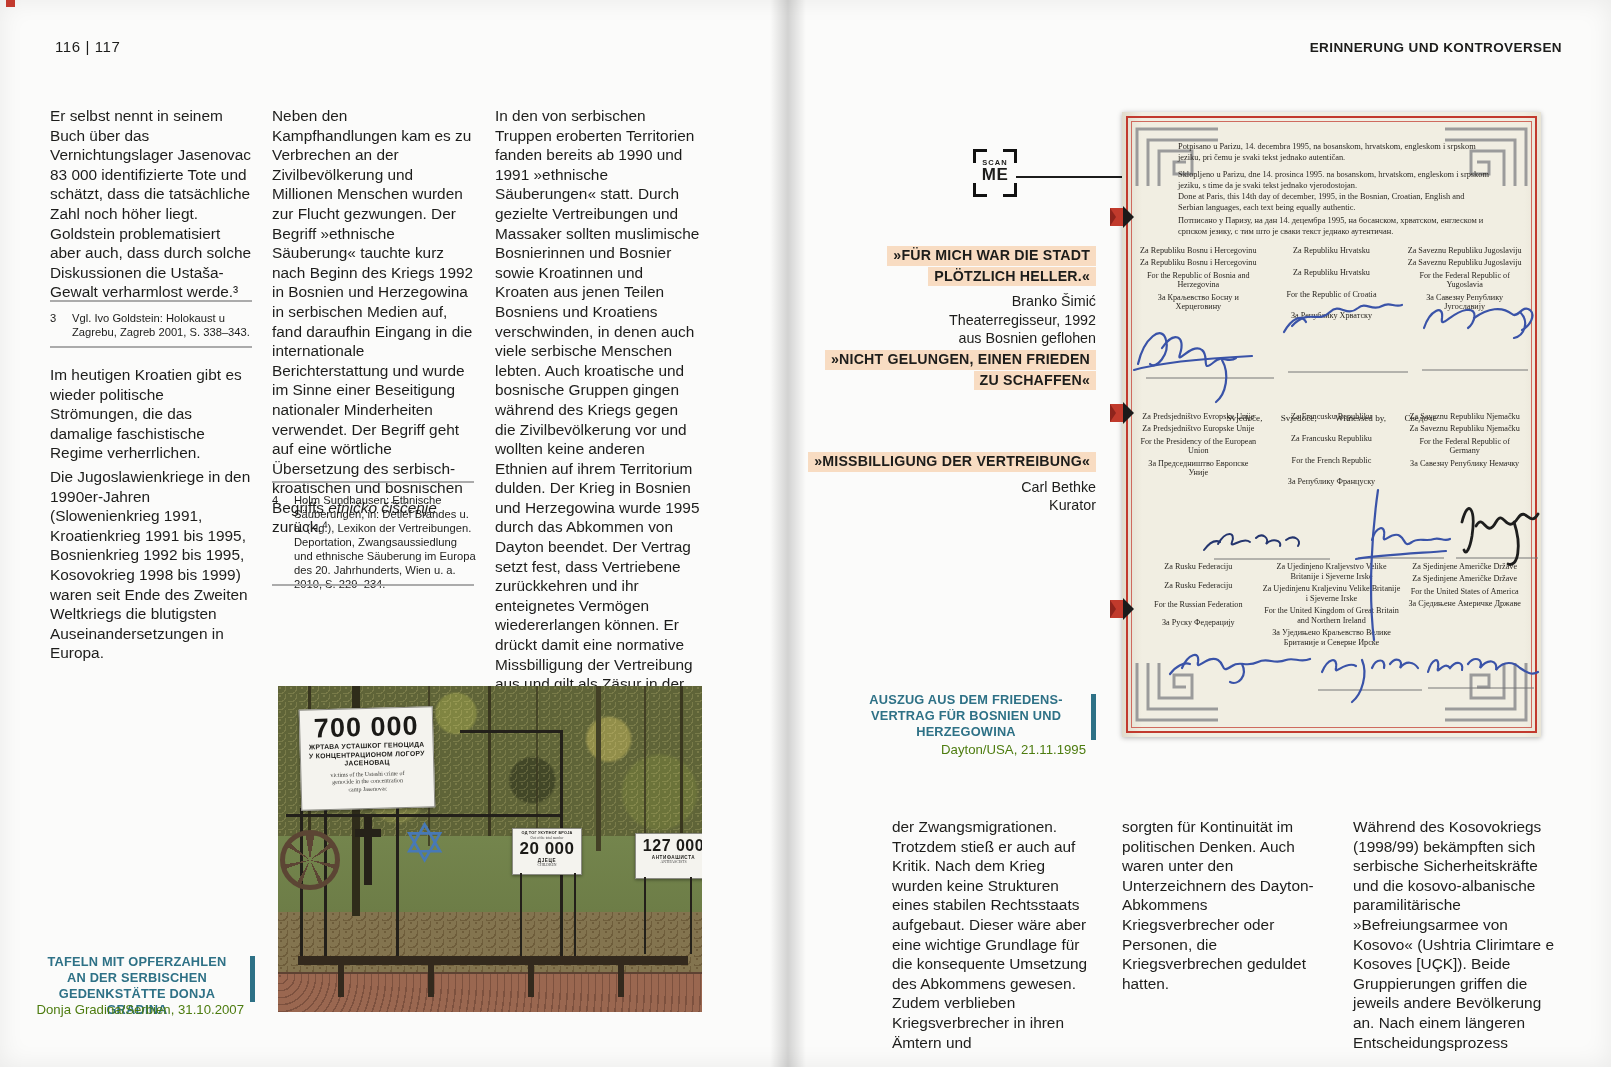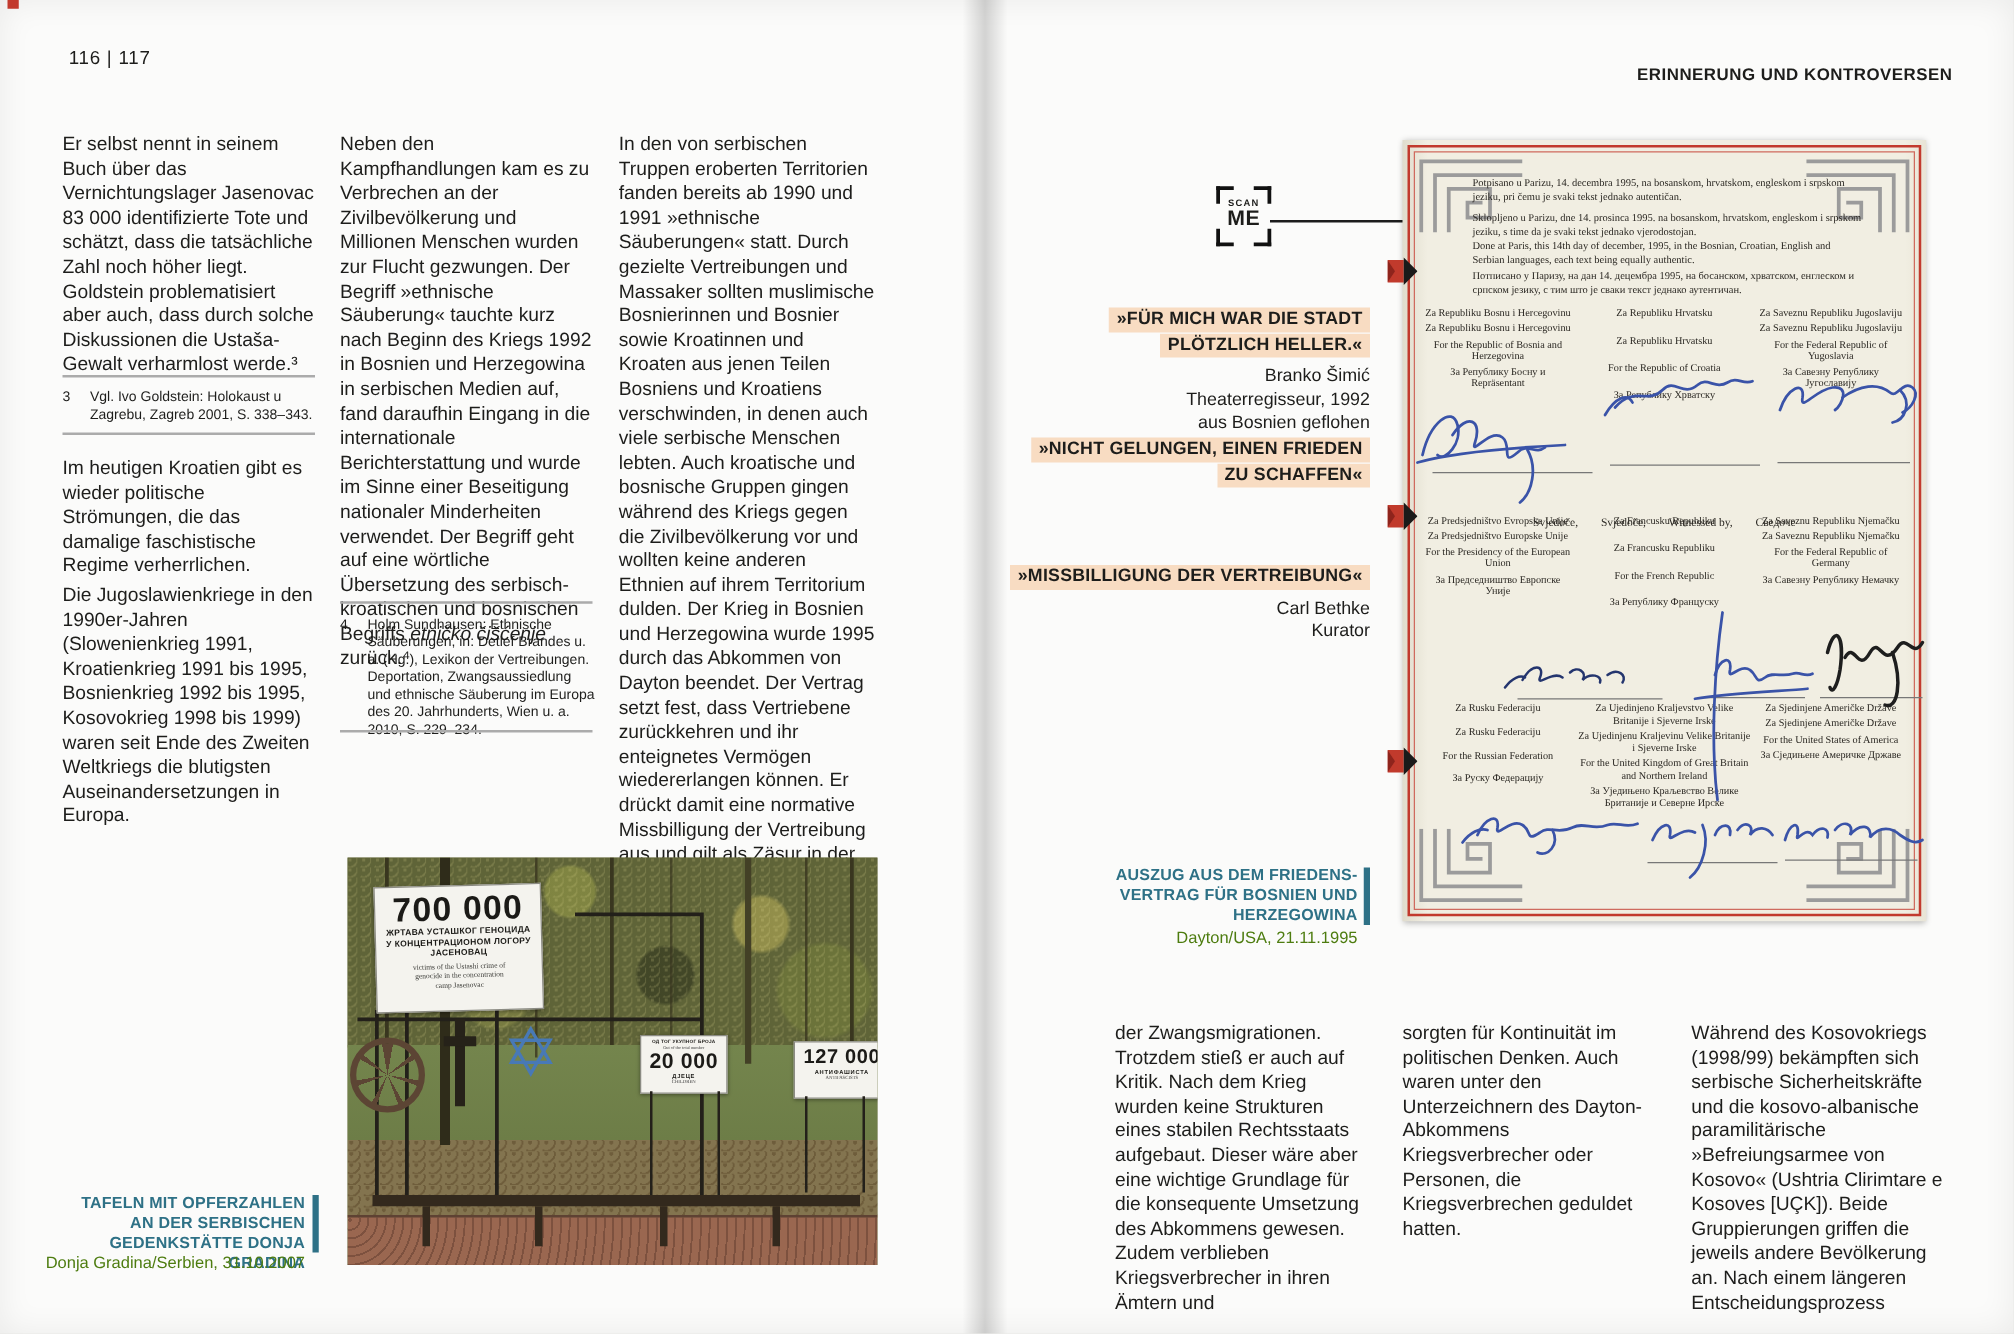--- a/index.html
+++ b/index.html
@@ -3,30 +3,30 @@
 <meta charset="utf-8">
 <style>
   html,body{margin:0;padding:0;background:#e9e9e7;}
   #spread{position:relative;width:1611px;height:1067px;background:#fbfbfa;overflow:hidden;
           font-family:"Liberation Sans",sans-serif;color:#1d1d1b;box-shadow:inset 0 0 26px rgba(0,0,0,.07);}
   
   .gutter{position:absolute;left:770px;top:0;width:36px;height:100%;
           background:linear-gradient(to right,rgba(0,0,0,0),rgba(0,0,0,.16) 50%,rgba(0,0,0,0));}
   .red-notch{position:absolute;left:6px;top:0;width:9px;height:7px;background:#c23a2e;}
   .pagenum{position:absolute;left:55px;top:38px;font-size:15px;letter-spacing:.6px;}
-  .runhead{position:absolute;right:49px;top:40px;font-size:13.5px;font-weight:bold;letter-spacing:.4px;margin-top:12px;}
+  .runhead{position:absolute;right:49px;top:40px;font-size:13.5px;font-weight:bold;letter-spacing:.4px;}
   .rule{position:absolute;height:1.5px;background:#ababab;width:202px;}
   .bodycol{position:absolute;width:204px;font-size:15.4px;line-height:19.6px;}
   .bodycol p{margin:0;}
   .fn{position:absolute;width:204px;font-size:11.2px;line-height:14px;display:flex;}
   .fn .num{width:22px;flex:none;}
   .fn .txt{flex:1;}
   em.serb{font-style:italic;}
   
-  .cap{position:absolute;text-align:right;}
+  .cap{position:absolute;text-align:center;}
   .cap .cl{font-size:12.8px;font-weight:bold;line-height:16px;color:#2e7186;letter-spacing:.2px;}
   .cap-date{position:absolute;text-align:right;font-size:13.2px;color:#4d7c0f;}
   .capbar{position:absolute;width:4.5px;background:#2e7186;}
   
   .photo{position:absolute;left:278px;top:686px;width:424px;height:326px;overflow:hidden;background:#6a6f3e;}
   .ph-trees{position:absolute;left:0;top:0;width:100%;height:152px;background-color:#5f6438;
     background-image:
       radial-gradient(circle at 15% 30%,rgba(201,188,85,.55) 0 5%,transparent 6%),
       radial-gradient(circle at 42% 18%,rgba(160,165,75,.5) 0 7%,transparent 8%),
       radial-gradient(circle at 78% 35%,rgba(196,184,92,.5) 0 6%,transparent 7%),
@@ -275,21 +275,21 @@
     <div class="doc-p" style="top:30px;">Potpisano u Parizu, 14. decembra 1995, na bosanskom, hrvatskom, engleskom i srpskom jeziku, pri čemu je svaki tekst jednako autentičan.</div>
     <div class="doc-p" style="top:58px;">Sklopljeno u Parizu, dne 14. prosinca 1995. na bosanskom, hrvatskom, engleskom i srpskom jeziku, s time da je svaki tekst jednako vjerodostojan.</div>
     <div class="doc-p" style="top:80px;">Done at Paris, this 14th day of december, 1995, in the Bosnian, Croatian, English and Serbian languages, each text being equally authentic.</div>
     <div class="doc-p" style="top:104px;">Потписано у Паризу, на дан 14. децембра 1995, на босанском, хрватском, енглеском и српском језику, с тим што је сваки текст једнако аутентичан.</div>
 
     <div class="doc-block" style="top:134px;">
       <div class="doc-cell">
         <div>Za Republiku Bosnu i Hercegovinu</div>
         <div>Za Republiku Bosnu i Hercegovinu</div>
         <div>For the Republic of Bosnia and Herzegovina</div>
-        <div>За Републику Босну и Repräsentant</div>
+        <div>За Краљевство Босну и Херцеговину</div>
       </div>
       <div class="doc-cell">
         <div style="margin-bottom:12px;">Za Republiku Hrvatsku</div>
         <div style="margin-bottom:12px;">Za Republiku Hrvatsku</div>
         <div style="margin-bottom:12px;">For the Republic of Croatia</div>
         <div>За Републику Хрватску</div>
       </div>
       <div class="doc-cell">
         <div>Za Saveznu Republiku Jugoslaviju</div>
         <div>Za Saveznu Republiku Jugoslaviju</div>

